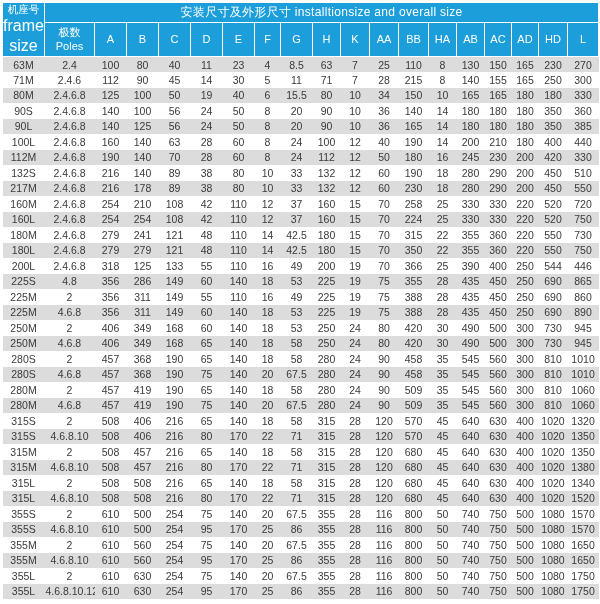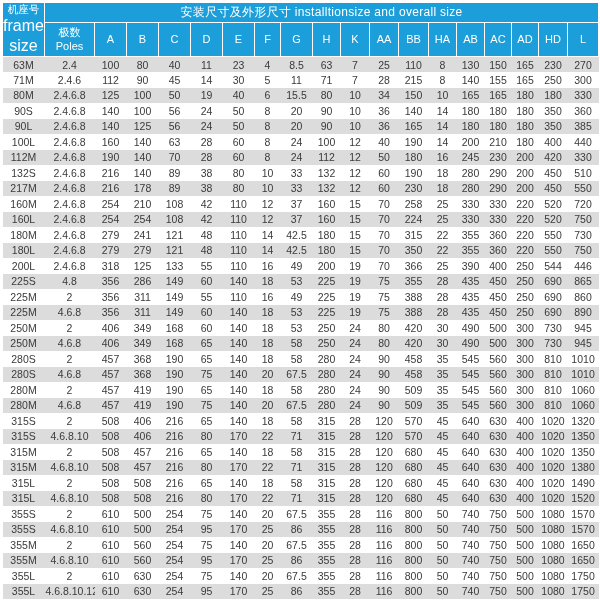--- a/index.html
+++ b/index.html
@@ -704,21 +704,21 @@
           <td>58</td>
           <td>315</td>
           <td>28</td>
           <td>120</td>
           <td>680</td>
           <td>45</td>
           <td>640</td>
           <td>630</td>
           <td>400</td>
           <td>1020</td>
-          <td>1490</td>
+          <td>1340</td>
         </tr>
         <tr>
           <td>315L</td>
           <td>4.6.8.10</td>
           <td>508</td>
           <td>508</td>
           <td>216</td>
           <td>80</td>
           <td>170</td>
           <td>22</td>

